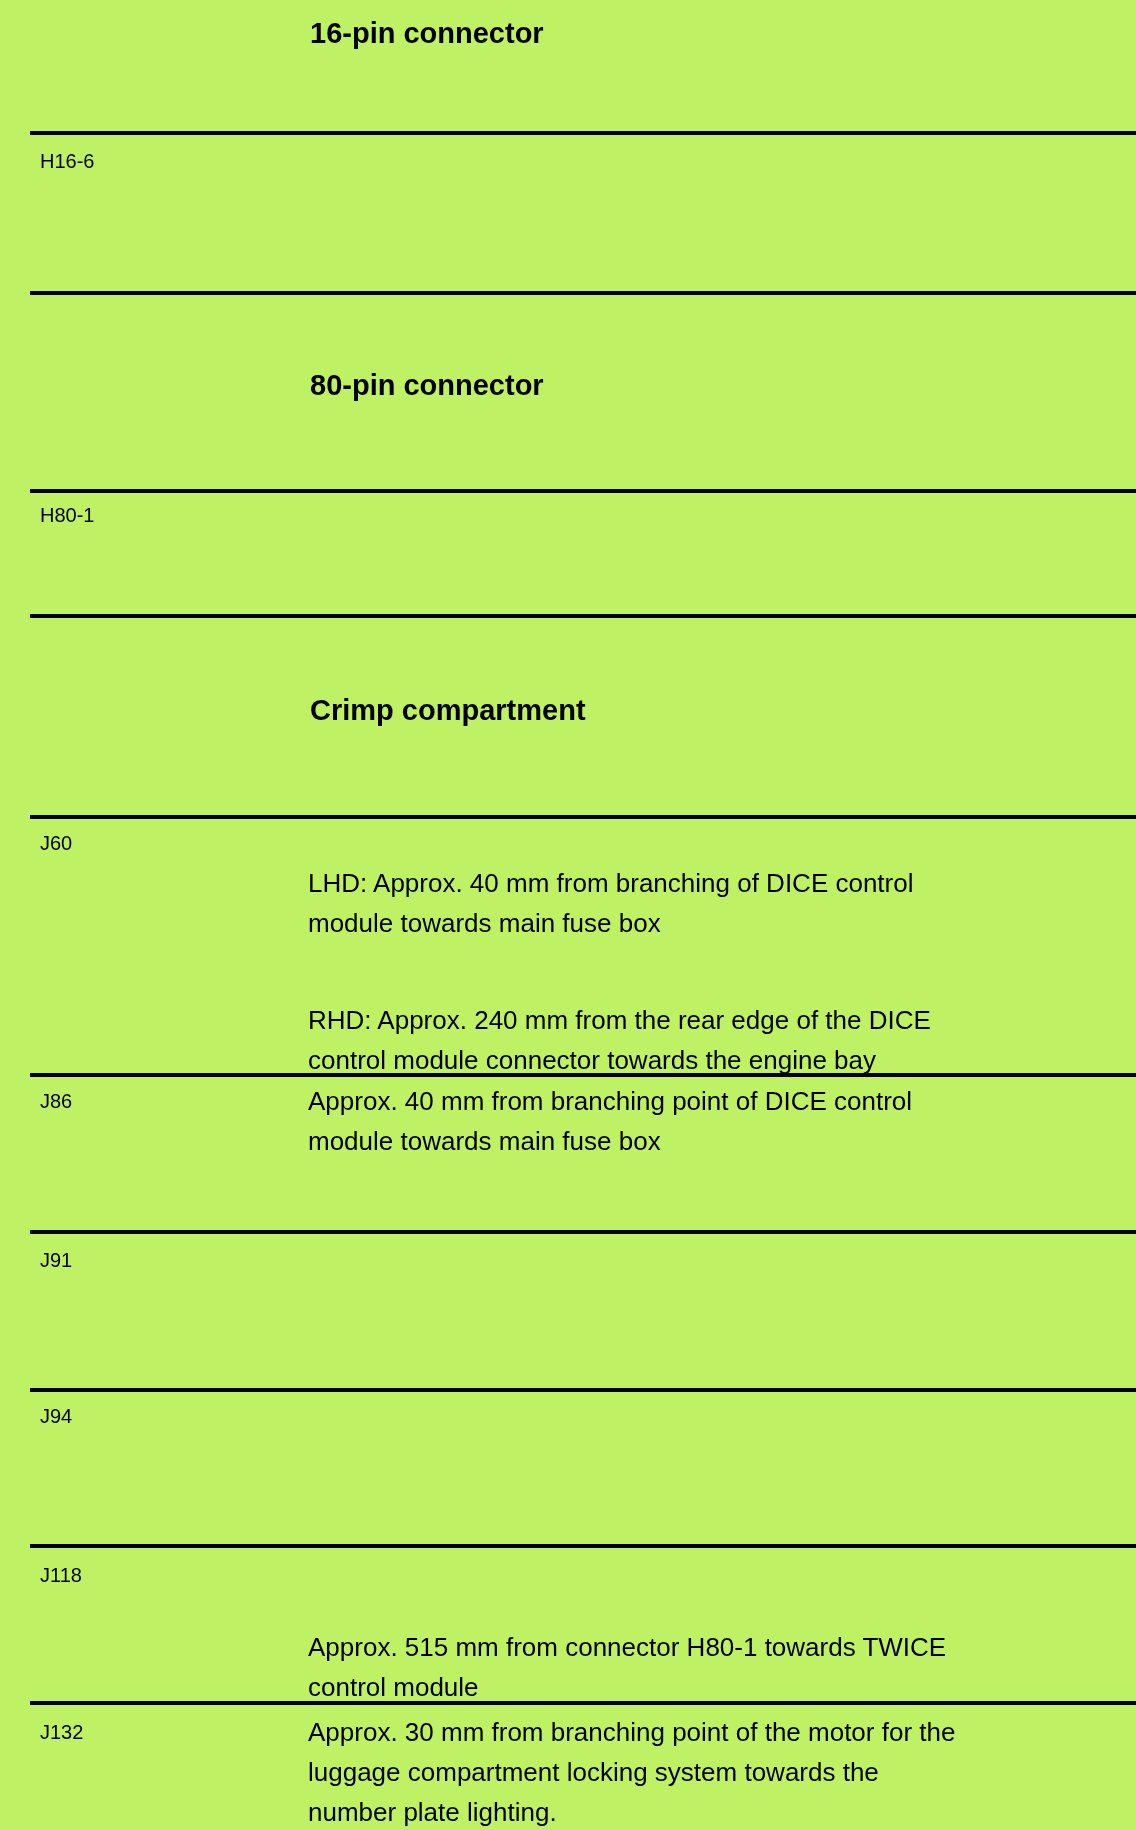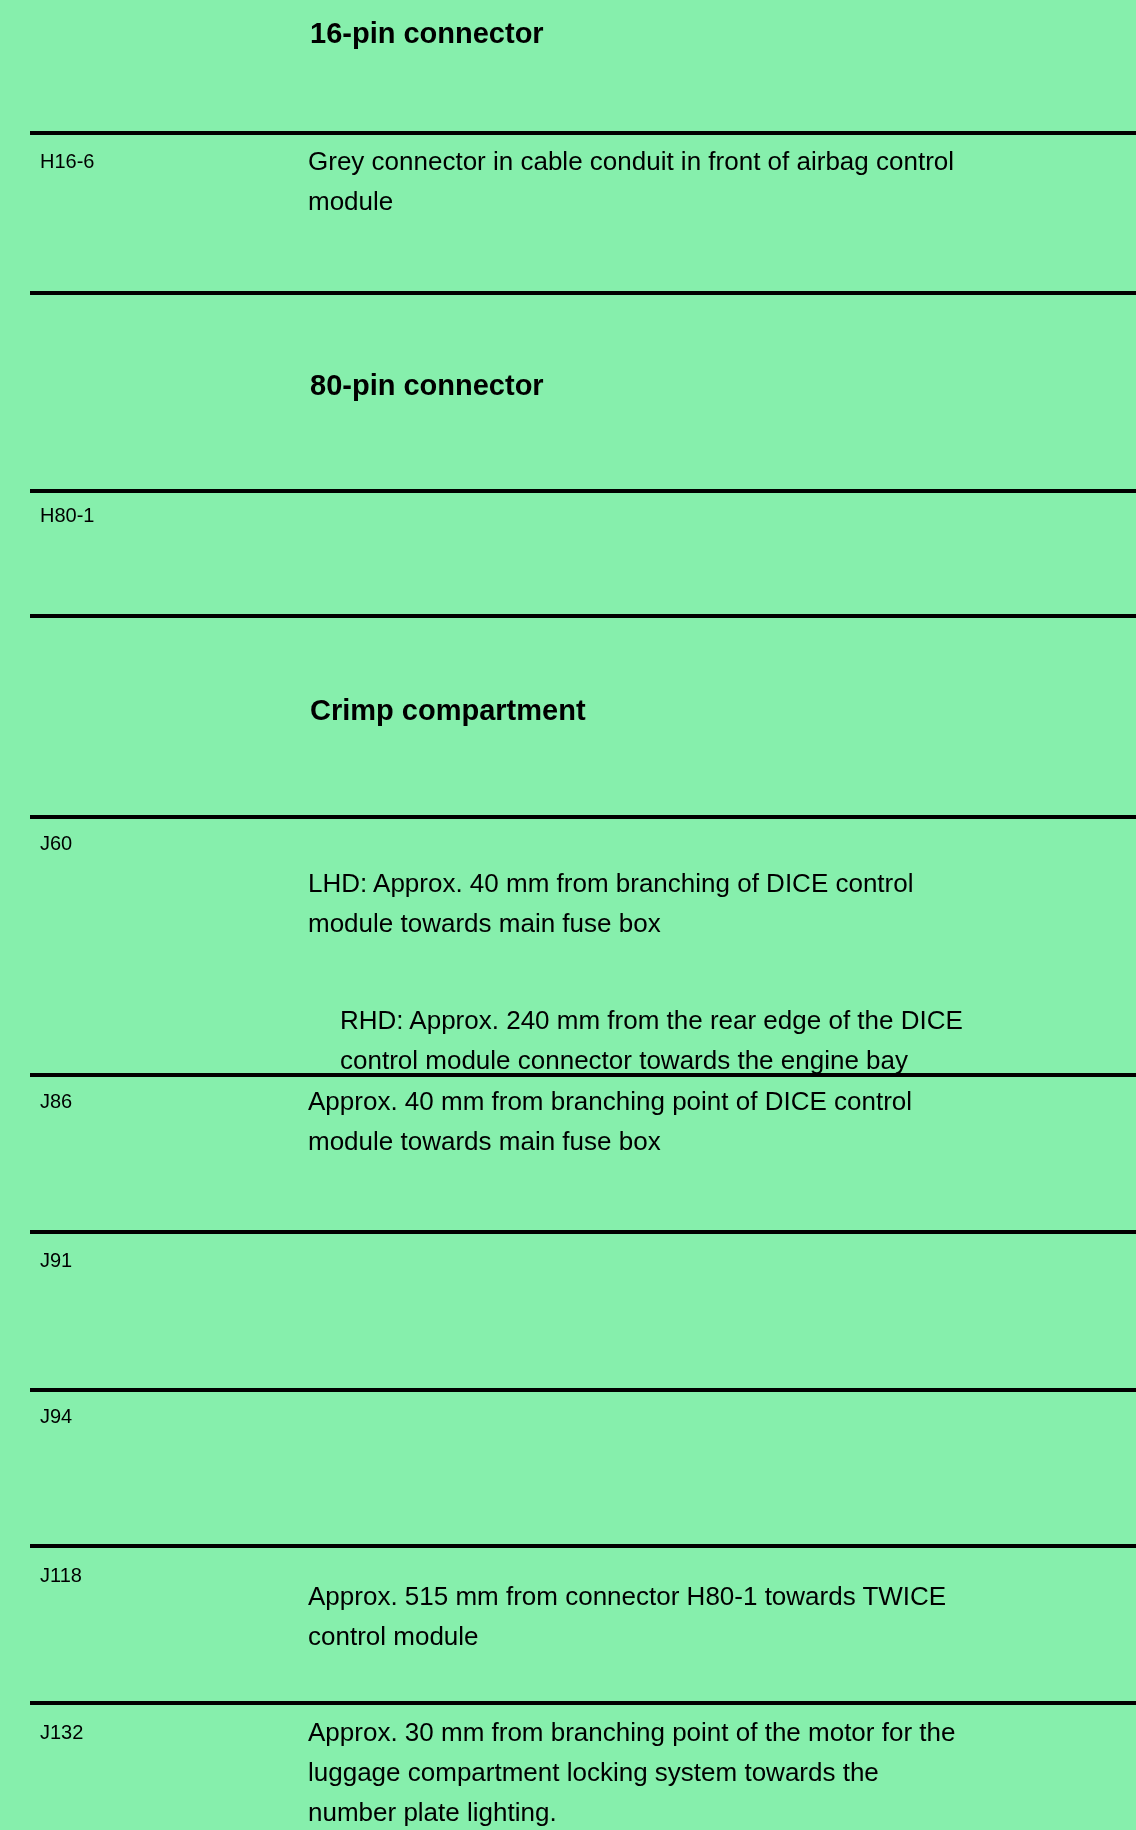--- a/index.html
+++ b/index.html
@@ -4,21 +4,21 @@
 <style>
   html, body {
     margin: 0;
     padding: 0;
     background: #ffffff;
   }
   #page {
     position: relative;
     width: 1136px;
     height: 1830px;
-    background: #86efac;
+    background: #bef264;
     color: #000000;
     font-family: "Liberation Sans", "DejaVu Sans", sans-serif;
     overflow: hidden;
   }
   .heading {
     position: absolute;
     left: 310px;
     font-size: 29px;
     line-height: 34px;
     font-weight: 700;
@@ -48,38 +48,35 @@
     line-height: 40px;
     color: #000000;
     white-space: pre-line;
   }
   .row-desc p {
     margin: 0;
     white-space: pre-line;
   }
   .row-desc p + p {
     margin-top: 17px;
-    margin-left: 32px;
   }
   .row-desc b {
     font-weight: 400;
   }
 </style>
 </head>
 <body>
 
 <div id="page">
 
   <div class="heading" style="top:16px">16-pin connector</div>
 
   <div class="rule" style="top:131px"></div>
 
   <div class="row-label" style="top:141px">H16-6</div>
-  <div class="row-desc" style="top:141px">Grey connector in cable conduit in front of airbag control
-module</div>
 
   <div class="rule" style="top:291px"></div>
 
   <div class="heading" style="top:368px">80-pin connector</div>
 
   <div class="rule" style="top:489px"></div>
 
   <div class="row-label" style="top:495px">H80-1</div>
 
   <div class="rule" style="top:614px"></div>
@@ -106,21 +103,21 @@
 
   <div class="row-label" style="top:1240px">J91</div>
 
   <div class="rule" style="top:1388px"></div>
 
   <div class="row-label" style="top:1396px">J94</div>
 
   <div class="rule" style="top:1544px"></div>
 
   <div class="row-label" style="top:1555px">J118</div>
-  <div class="row-desc" style="top:1576px">Approx. 515 mm from connector H80-1 towards TWICE
+  <div class="row-desc" style="top:1627px">Approx. 515 mm from connector H80-1 towards TWICE
 control module</div>
 
   <div class="rule" style="top:1701px"></div>
 
   <div class="row-label" style="top:1712px">J132</div>
   <div class="row-desc" style="top:1712px">Approx. 30 mm from branching point of the motor for the
 luggage compartment locking system towards the
 number plate lighting.</div>
 
 </div>

